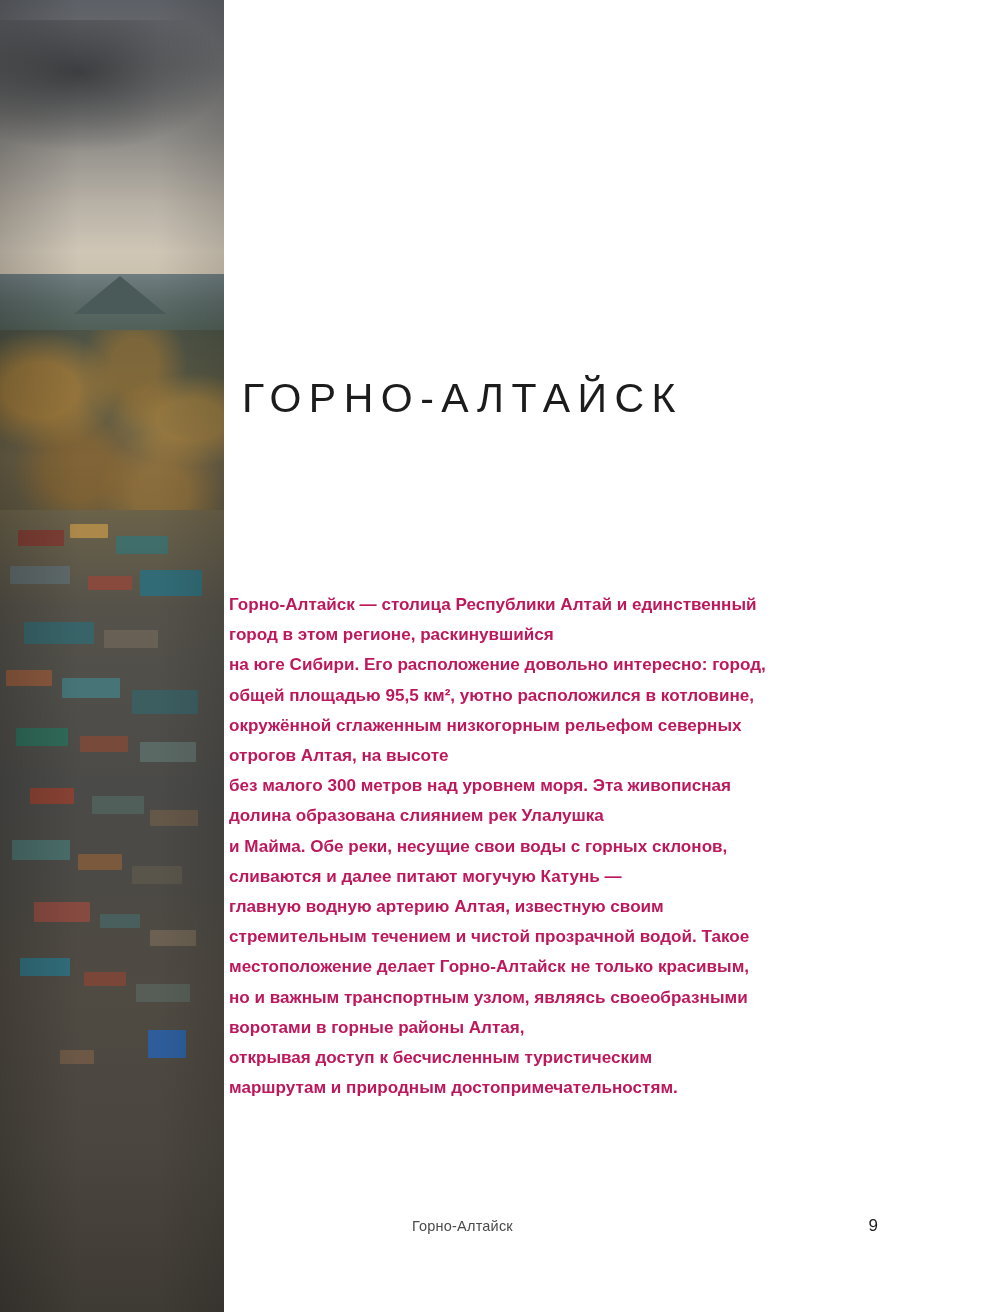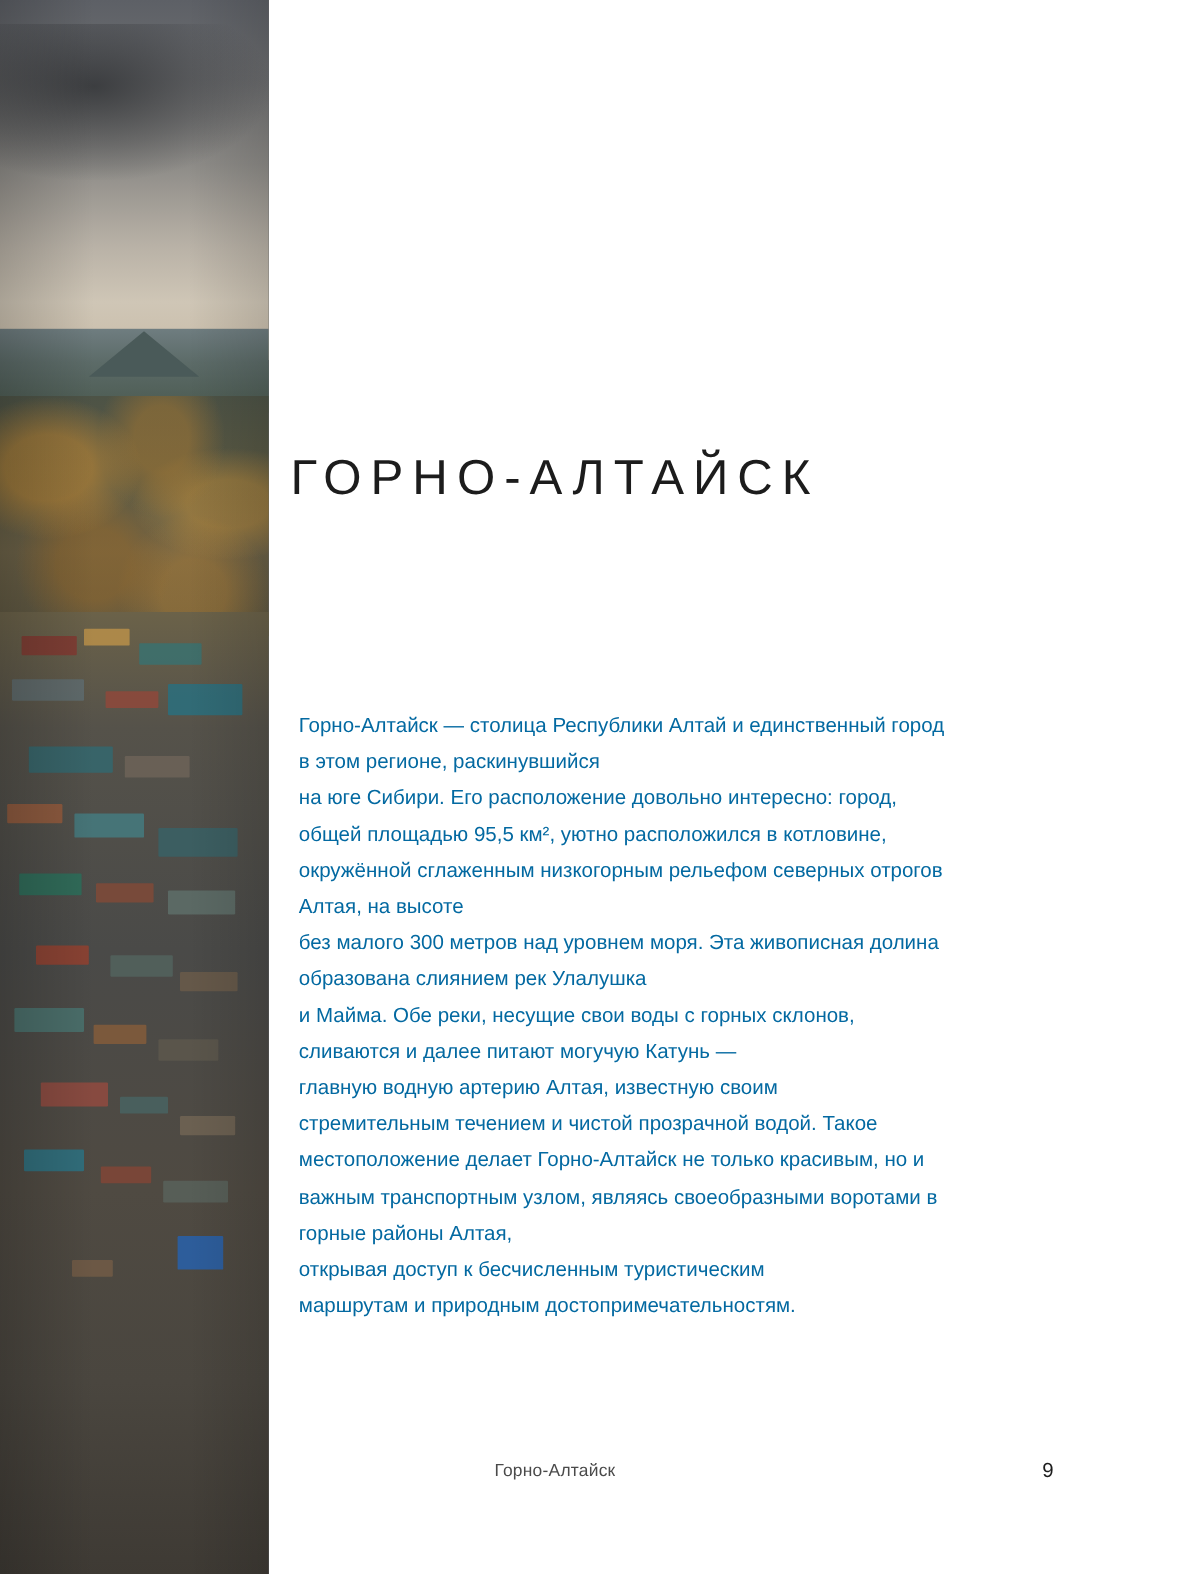--- a/index.html
+++ b/index.html
@@ -113,28 +113,29 @@
     left: 18px;
     top: 348px;
     font-size: 41px;
     letter-spacing: 7.5px;
     color: #1c1c1c;
     font-weight: 400;
     white-space: nowrap;
   }
   .body-text {
     position: absolute;
-    left: 25px;
+    left: 5px;
     top: 590px;
     width: 540px;
     font-size: 17.1px;
     line-height: 30.2px;
-    color: #0369a1;
+    color: #be185d;
     text-align: left;
     white-space: pre-line;
+    font-weight: bold;
   }
   .footer {
     position: absolute;
     left: 0;
     bottom: 74px;
     width: 776px;
     height: 20px;
   }
   .footer-caption {
     position: absolute;

